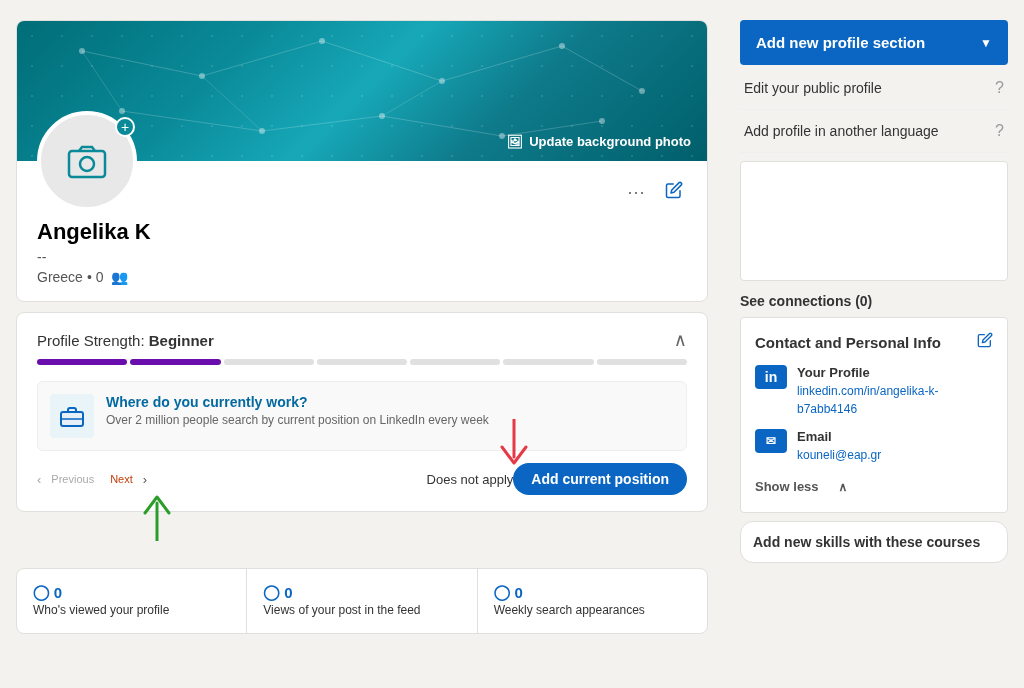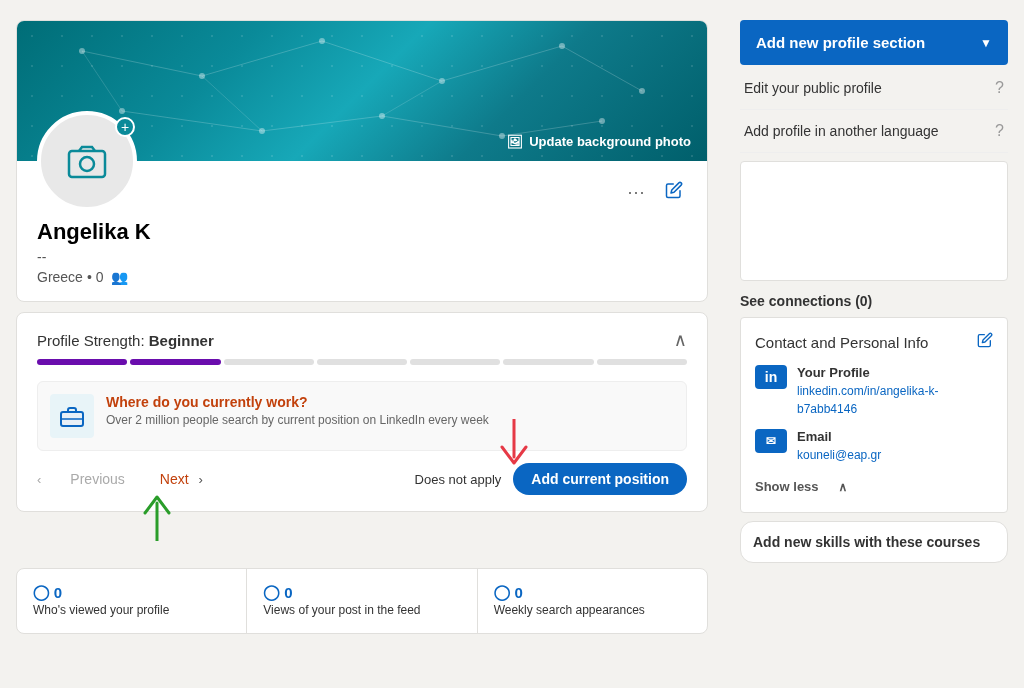--- a/index.html
+++ b/index.html
@@ -211,21 +211,21 @@
       align-items: center;
       justify-content: center;
       font-size: 22px;
       flex-shrink: 0;
       color: #0a66c2;
     }
 
     .strength-text h4 {
       font-size: 14px;
       font-weight: 600;
-      color: #c2410c;
+      color: #0369a1;
       margin-bottom: 3px;
     }
 
     .strength-text p {
       font-size: 12px;
       color: #666;
     }
 
     .strength-nav {
       display: flex;
@@ -236,32 +236,30 @@
     .nav-btns {
       display: flex;
       align-items: center;
       gap: 4px;
     }
 
     .nav-btn {
       background: none;
       border: none;
       cursor: pointer;
-      font-size: 14px;
+      font-size: 11px;
       color: #555;
       padding: 4px 6px;
-      margin-left: 19px;
     }
 
     .nav-btn.active { color: #c2410c; font-weight: 500; }
     .nav-btn.disabled { color: #aaa; cursor: default; }
 
     .nav-right {
       display: flex;
-      gap: 12px;
       align-items: center;
     }
 
     .does-not-apply-btn {
       background: none;
       border: none;
       cursor: pointer;
       font-size: 13px;
       color: #333;
       font-weight: 500;
@@ -375,21 +373,21 @@
 
     .sidebar-section-header {
       display: flex;
       justify-content: space-between;
       align-items: center;
       margin-bottom: 12px;
     }
 
     .sidebar-section-title {
       font-size: 15px;
-      font-weight: 400;
+      font-weight: 700;
       color: #333;
     }
 
     .sidebar-edit-btn {
       background: none;
       border: none;
       cursor: pointer;
       color: #0a66c2;
       font-size: 18px;
     }

